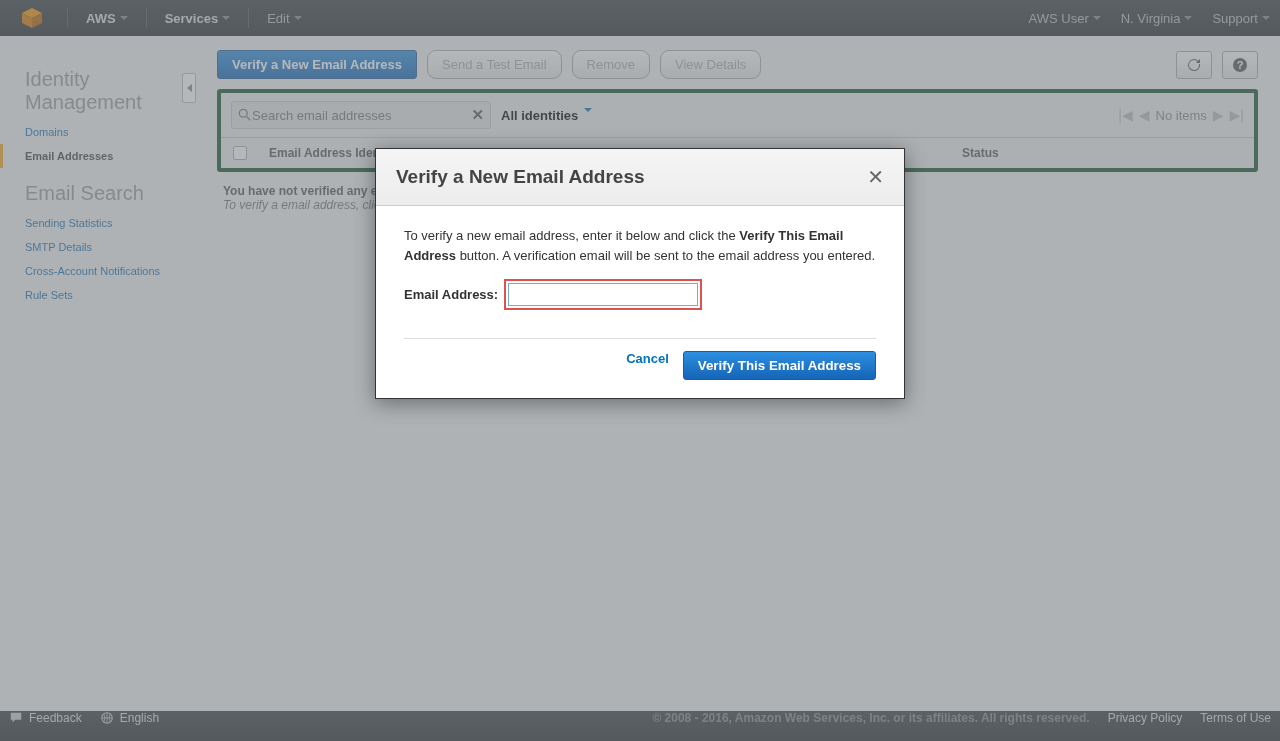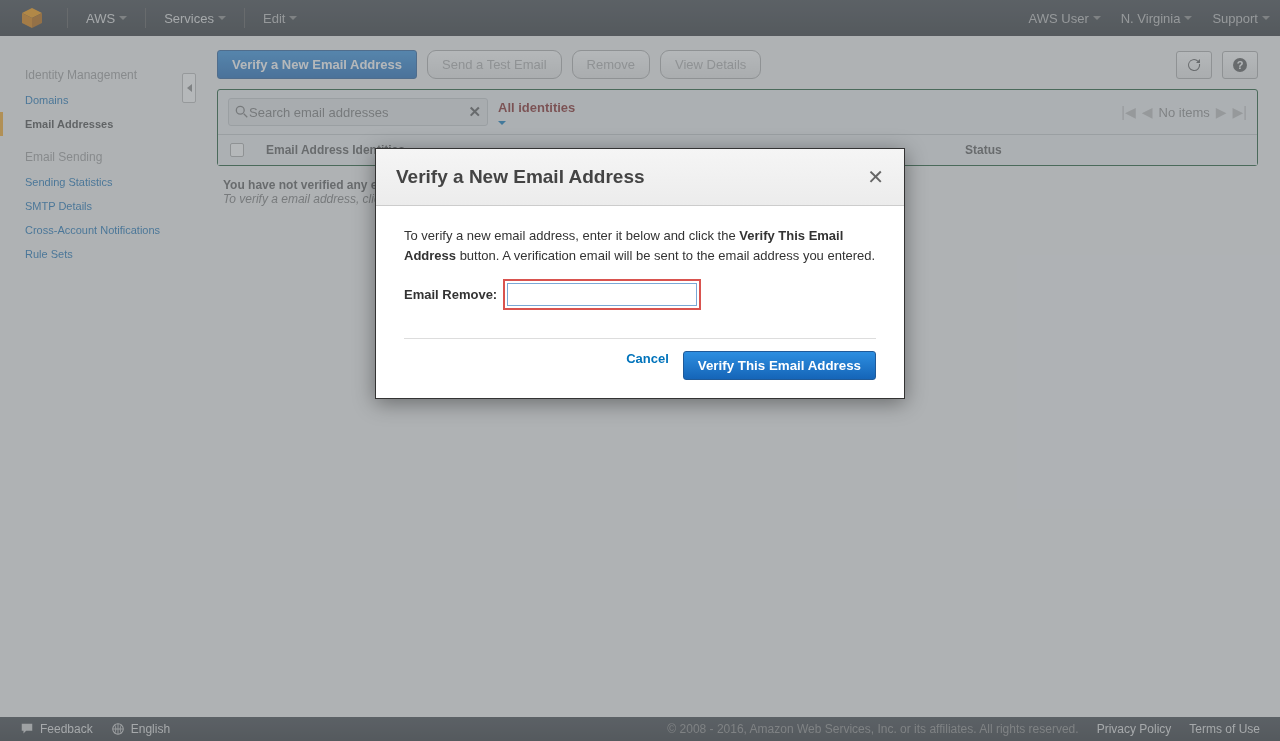--- a/index.html
+++ b/index.html
@@ -3,67 +3,67 @@
 <meta charset="utf-8">
 <style>
 * { box-sizing: border-box; margin: 0; padding: 0; }
 body { font-family: Arial, Helvetica, sans-serif; font-size: 13px; color: #333; width: 1280px; height: 741px; overflow: hidden; position: relative; background: #f2f2f2; }
 
 
 .topnav { height: 36px; background: linear-gradient(#3a3f45,#2a2e33); display: flex; align-items: center; color: #ccc; font-size: 13px; }
 .topnav .logo { width: 24px; height: 24px; margin: 0 15px 0 20px; }
 .topnav .sep { width: 1px; height: 20px; background: #555; margin: 0 8px; }
 .topnav .item { padding: 0 10px; cursor: pointer; color: #bbb; display: flex; align-items: center; gap: 4px; }
-.topnav .item.bold { font-weight: normal; color: #ddd; }
+.topnav .item.bold { font-weight: bold; color: #ddd; }
 .topnav .spacer { flex: 1; }
 .caret-down { width: 0; height: 0; border-left: 4px solid transparent; border-right: 4px solid transparent; border-top: 4px solid #888; }
 
 
 .wrap { display: flex; height: 675px; }
 .sidebar { width: 195px; padding: 18px 0 0 0; background: #f2f2f2; }
 .sidebar .home { padding: 0 25px 12px; color: #146eb4; cursor: pointer; }
-.sidebar .section { padding: 14px 25px 6px; color: #999; font-size: 12px; }
+.sidebar .section { padding: 14px 25px 6px; color: #999; font-size: 20px; }
 .sidebar .link { padding: 6px 25px; color: #146eb4; cursor: pointer; font-size: 11px; }
 .sidebar .link.active { border-left: 3px solid #f5a623; padding-left: 22px; color: #444; font-weight: bold; }
 
 .collapse-tab { position: absolute; left: 182px; top: 73px; width: 14px; height: 30px; border: 1px solid #bbb; background: #fff; border-radius: 2px; display: flex; align-items: center; justify-content: center; cursor: pointer; }
 .collapse-tab::before { content: ""; width: 0; height: 0; border-top: 4px solid transparent; border-bottom: 4px solid transparent; border-right: 5px solid #888; }
 
 .main { flex: 1; padding: 14px 22px; }
 .toolbar { display: flex; gap: 10px; align-items: center; }
 .btn { padding: 6px 14px; border: 1px solid #aaa; border-radius: 3px; background: linear-gradient(#fefefe,#e6e6e6); cursor: pointer; color: #444; font-size: 13px; }
 .btn.primary { background: linear-gradient(#2d8ee0,#1565b8); color: #fff; border-color: #1f5a99; font-weight: bold; }
 .btn.disabled { color: #aaa; cursor: default; border-radius: 9px; }
 .toolbar .spacer { flex: 1; }
 .iconbtn { width: 36px; height: 28px; border: 1px solid #aaa; border-radius: 3px; background: linear-gradient(#fefefe,#e6e6e6); display: flex; align-items: center; justify-content: center; cursor: pointer; }
 
-.panel { margin-top: 10px; border: 1px solid #14532d; border-radius: 3px; background: #eceef0; }
+.panel { margin-top: 10px; border: 4px solid #14532d; border-radius: 3px; background: #eceef0; }
 .panel-top { display: flex; align-items: center; padding: 8px 10px; gap: 10px; }
 .search { flex: 0 0 260px; display: flex; align-items: center; background: #e3e5e7; border: 1px solid #c3c7cb; border-radius: 3px; padding: 4px 6px; }
 .search input { flex: 1; border: none; background: transparent; outline: none; font-size: 13px; color: #666; }
 .search .clear { cursor: pointer; color: #555; font-weight: bold; font-size: 15px; }
-.filter-dd { color: #7f1d1d; cursor: pointer; display: flex; gap: 6px; font-weight: bold; flex-direction: column; }
+.filter-dd { color: #000000; cursor: pointer; display: flex; gap: 6px; font-weight: bold; }
 .pager { margin-left: auto; display: flex; align-items: center; gap: 6px; color: #888; }
 .pager .pgbtn { color: #bbb; cursor: pointer; font-size: 14px; }
 
 .table-head { display: flex; background: #eceef0; border-top: 1px solid #c3c7cb; font-weight: bold; color: #555; font-size: 12px; }
 .table-head .cb { width: 40px; padding: 8px 12px; }
 .table-head .col1 { flex: 1; padding: 8px; }
 .table-head .col2 { width: 300px; padding: 8px; }
 .checkbox-fake { width: 14px; height: 14px; border: 1px solid #aaa; background: #fff; border-radius: 2px; }
 
 .empty { padding: 12px 6px; }
 .empty .l1 { font-weight: bold; font-size: 12px; color: #555; }
 .empty .l2 { font-style: italic; font-size: 12px; color: #777; }
 
 
-.footer { position: absolute; bottom: 0; left: 0; right: 0; height: 24px; background: linear-gradient(#3a3f45,#2a2e33); display: flex; align-items: center; color: #bbb; font-size: 12px; padding: 0 20px; gap: 18px; }
+.footer { position: absolute; bottom: 0; left: 0; right: 0; height: 30px; background: linear-gradient(#3a3f45,#2a2e33); display: flex; align-items: flex-start; color: #bbb; font-size: 12px; padding: 0 9px; gap: 18px; }
 .footer .flink { color: #ddd; cursor: pointer; display: flex; align-items: center; gap: 6px; }
 .footer .spacer { flex: 1; }
-.footer .copy { color: #888; }
+.footer .copy { color: #888; font-weight: bold; }
 
 
 .overlay { position: absolute; inset: 0; background: rgba(120,125,130,0.55); }
 .modal { position: absolute; left: 375px; top: 148px; width: 530px; background: #fff; border: 1px solid #333; box-shadow: 0 4px 20px rgba(0,0,0,0.4); }
 .modal-head { display: flex; align-items: center; padding: 16px 20px; border-bottom: 1px solid #ccc; background: linear-gradient(#f5f5f5,#ececec); }
 .modal-head h2 { font-size: 19px; font-weight: bold; color: #444; flex: 1; }
 .modal-head .close { font-size: 20px; color: #666; cursor: pointer; }
 .modal-body { padding: 20px 28px 10px; color: #333; font-size: 13px; line-height: 1.5; }
 .modal-body .row { display: flex; align-items: center; margin-top: 14px; }
 .modal-body label { font-weight: bold; margin-right: 6px; }
@@ -115,21 +115,21 @@
       <span class="caret-down"></span>
     </div>
 </div>
 
 <div class="wrap">
 
   <div class="sidebar">
     <div class="section">Identity Management</div>
     <div class="link">Domains</div>
     <div class="link active">Email Addresses</div>
-    <div class="section">Email Sending</div>
+    <div class="section">Email Search</div>
     <div class="link">Sending Statistics</div>
     <div class="link">SMTP Details</div>
     <div class="link">Cross-Account Notifications</div>
     <div class="link">Rule Sets</div>
   </div>
 
   <div class="collapse-tab"></div>
 
   <div class="main">
     <div class="toolbar">
@@ -213,21 +213,21 @@
 <div class="modal">
   <div class="modal-head">
     <h2>Verify a New Email Address</h2>
     <span class="close">✕</span>
   </div>
   <div class="modal-body">
     <p>
       <span>To verify a new email address, enter it below and click the </span><b>Verify This Email Address</b><span> button. A verification email will be sent to the email address you entered.</span>
     </p>
     <div class="row">
-      <label>Email Remove:</label>
+      <label>Email Address:</label>
       <span class="input-wrap">
         <input type="text" style="">
       </span>
     </div>
   </div>
   <div class="modal-foot">
     <span class="cancel">Cancel</span>
     <button class="confirm">Verify This Email Address</button>
   </div>
 </div>

